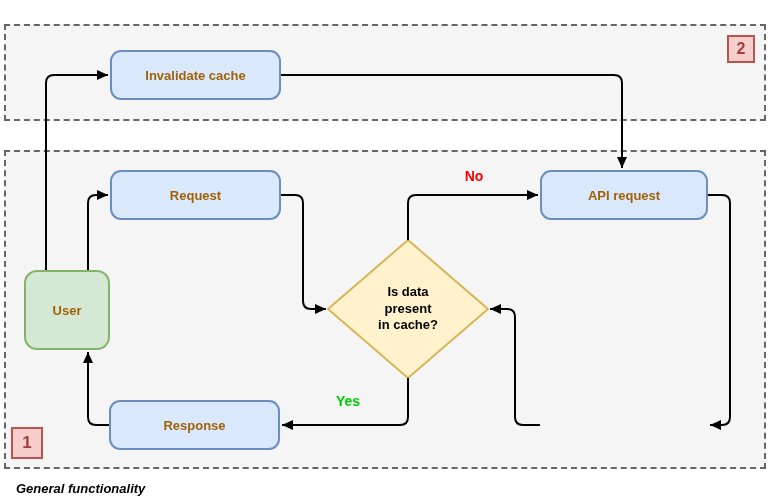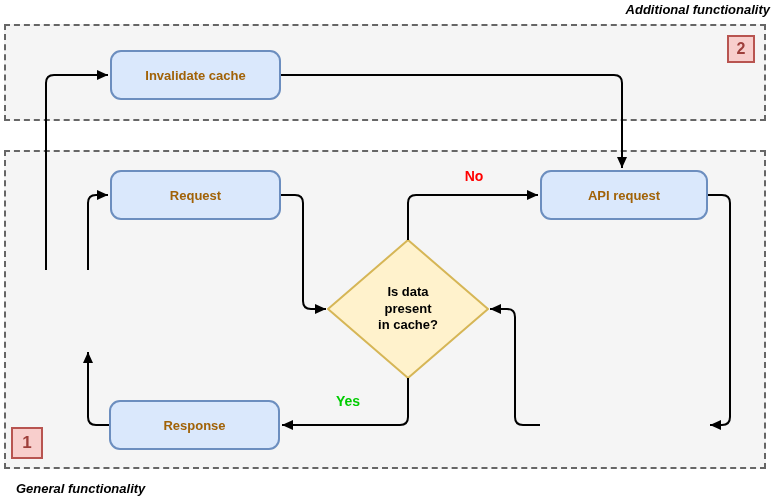--- a/index.html
+++ b/index.html
@@ -45,21 +45,20 @@
   .edge-label-yes{left:323px;top:393px;color:#00cc00;}
 </style>
 </head>
 <body>
 
 <div class="canvas">
 
   <div class="region region-additional"></div>
   <div class="region region-general"></div>
 
-  <div class="region-label label-additional">Additional functionality</div>
   <div class="region-label label-general">General functionality</div>
 
   <div class="badge badge-2">2</div>
   <div class="badge badge-1">1</div>
 
   <svg class="edges" viewBox="0 0 772 501">
     <defs>
       <marker id="arrow" markerUnits="userSpaceOnUse" markerWidth="13" markerHeight="11" viewBox="0 0 13 11" refX="12" refY="5.5" orient="auto">
         <path d="M1,0.5 L12,5.5 L1,10.5 Z" fill="#000000"></path>
       </marker>
@@ -83,20 +82,23 @@
   </div>
   <div class="node node-blue node-request">
     <span>Request</span>
   </div>
   <div class="node node-blue node-api">
     <span>API request</span>
   </div>
   <div class="node node-blue node-response">
     <span>Response</span>
   </div>
+  <div class="node node-green node-user">
+    <span>User</span>
+  </div>
 
   <div class="diamond-label">
     <span>Is data</span>
     <span>present</span>
     <span>in cache?</span>
   </div>
 
   <div class="edge-label edge-label-no">No</div>
   <div class="edge-label edge-label-yes">Yes</div>
 

